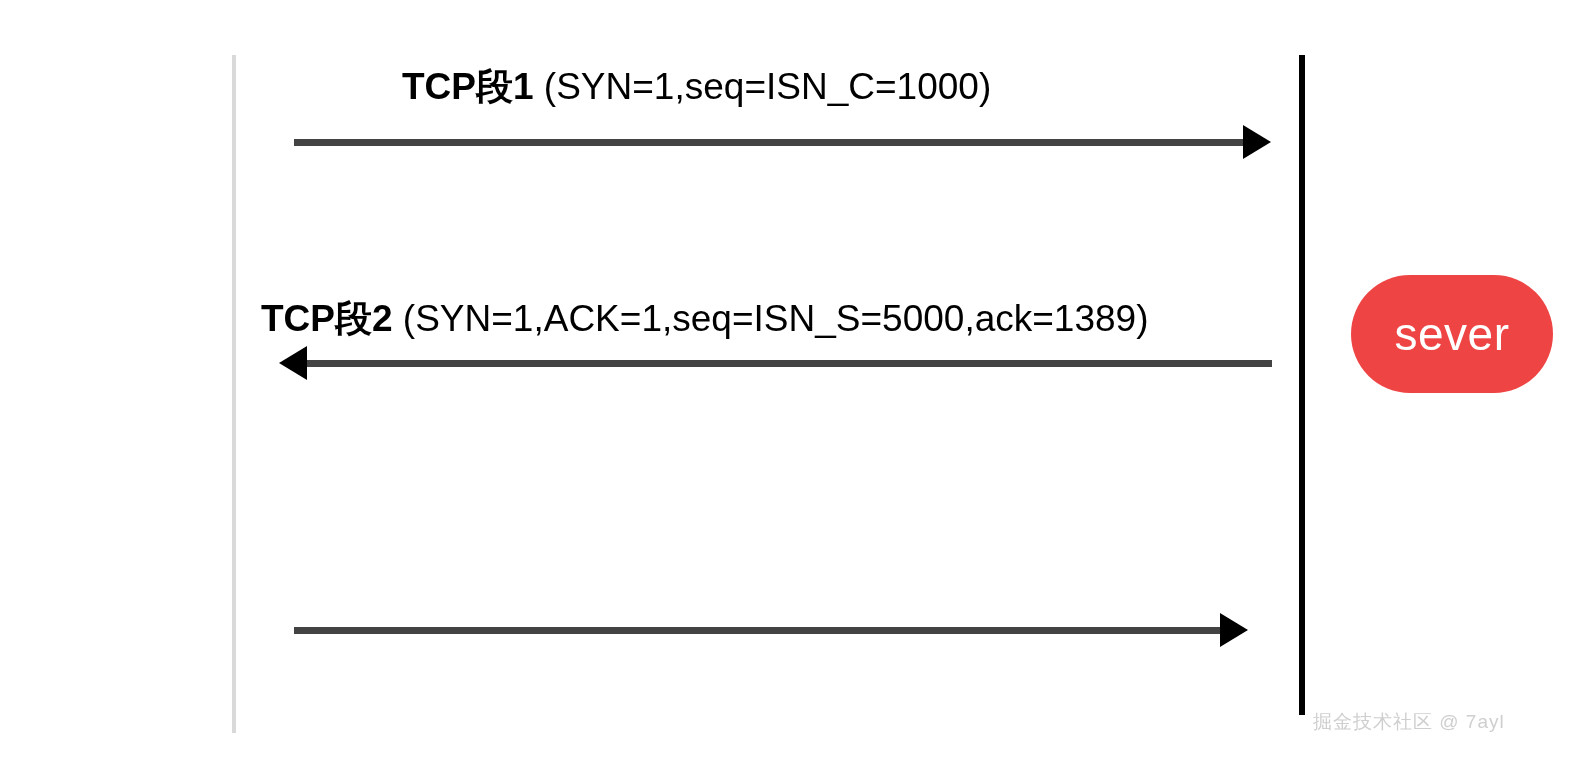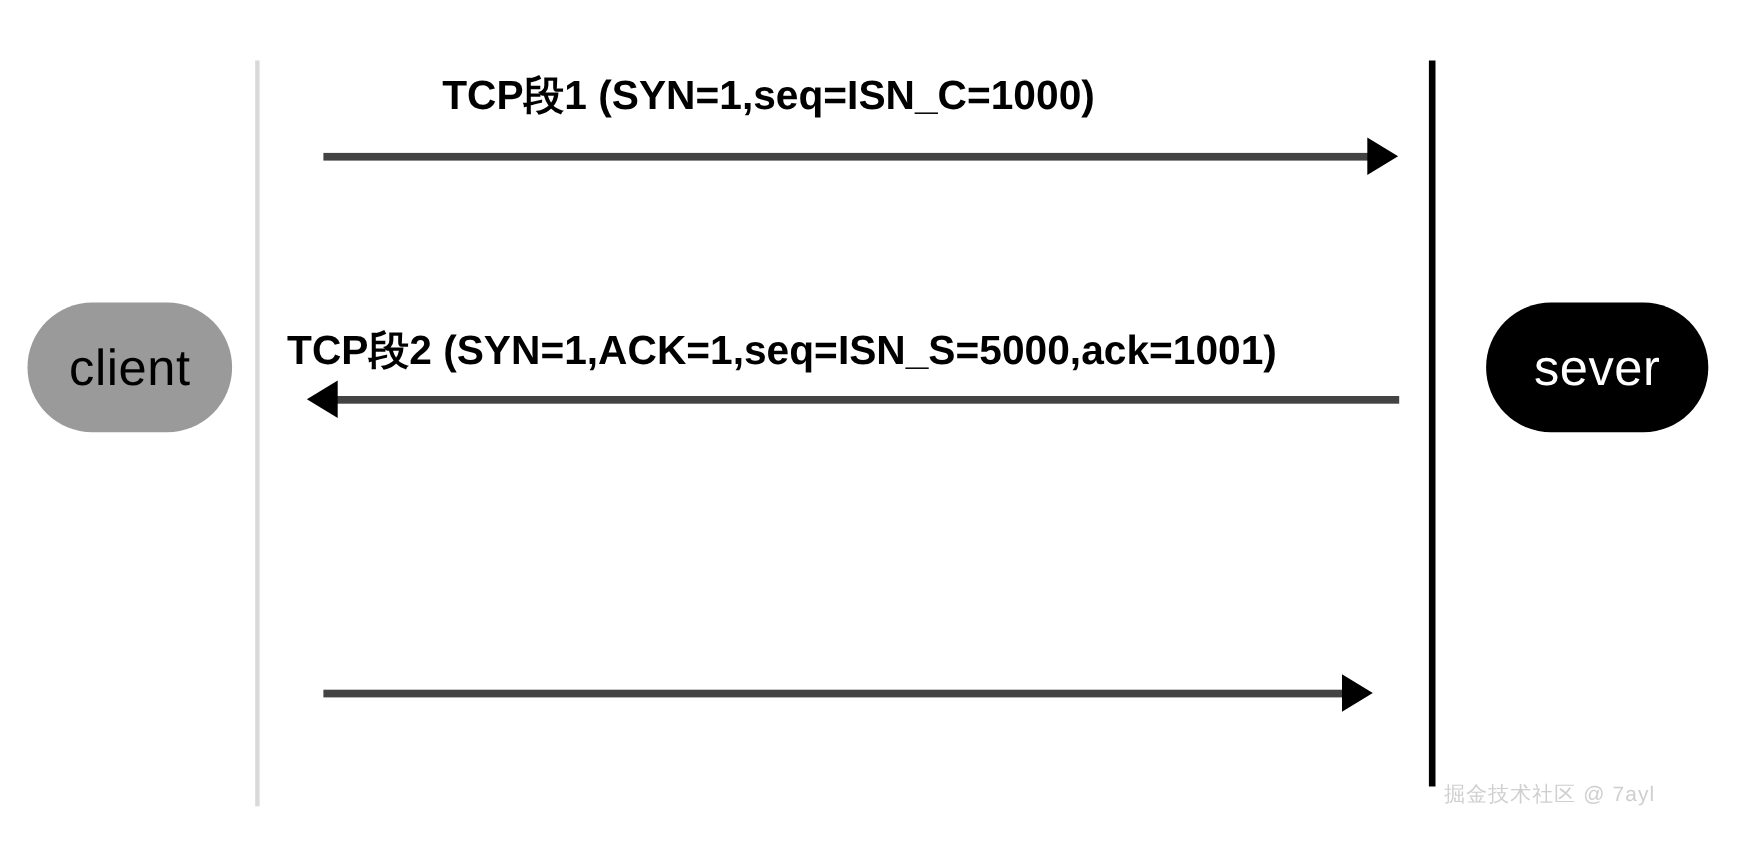--- a/index.html
+++ b/index.html
@@ -53,37 +53,37 @@
     width: 186px;
     height: 118px;
     background: #9a9a9a;
     color: #000000;
   }
   .node-server {
     left: 1351px;
     top: 275px;
     width: 202px;
     height: 118px;
-    background: #000000;
+    background: #ef4444;
     color: #ffffff;
   }
 
   
   .msg-label {
     position: absolute;
     white-space: nowrap;
     color: #000000;
     font-size: 37px;
     line-height: 1;
   }
   .msg-label .seg {
     font-weight: bold;
   }
   .msg-label .detail {
-    font-weight: bold;
+    font-weight: normal;
   }
 
   .arrow-line {
     position: absolute;
     height: 7px;
     background: #434343;
   }
   .arrow-head {
     position: absolute;
     width: 0;
@@ -127,35 +127,32 @@
   }
 </style>
 </head>
 <body>
 
 <div id="canvas">
 
   <div class="lifeline lifeline-client"></div>
   <div class="lifeline lifeline-server"></div>
 
-  <div class="node node-client">
-    <span>client</span>
-  </div>
   <div class="node node-server">
     <span>sever</span>
   </div>
 
   <div class="msg-label label-1">
     <span class="seg">TCP段1</span><span class="detail"> (SYN=1,seq=ISN_C=1000)</span>
   </div>
   <div class="arrow-line line-1"></div>
   <div class="arrow-head right head-1"></div>
 
   <div class="msg-label label-2">
-    <span class="seg">TCP段2</span><span class="detail"> (SYN=1,ACK=1,seq=ISN_S=5000,ack=1001)</span>
+    <span class="seg">TCP段2</span><span class="detail"> (SYN=1,ACK=1,seq=ISN_S=5000,ack=1389)</span>
   </div>
   <div class="arrow-line line-2"></div>
   <div class="arrow-head left head-2"></div>
 
   <div class="arrow-line line-3"></div>
   <div class="arrow-head right head-3"></div>
 
   <div class="watermark">掘金技术社区 @ 7ayl</div>
 
 </div>

